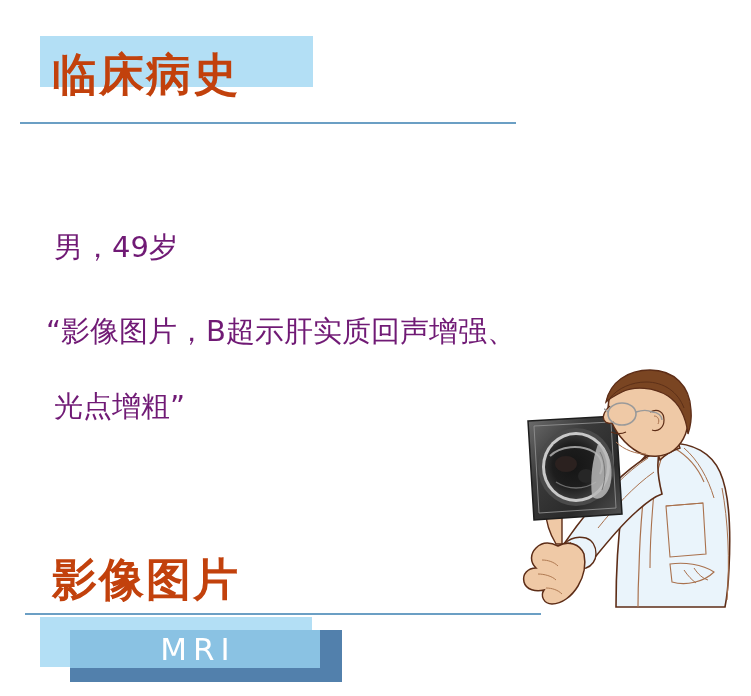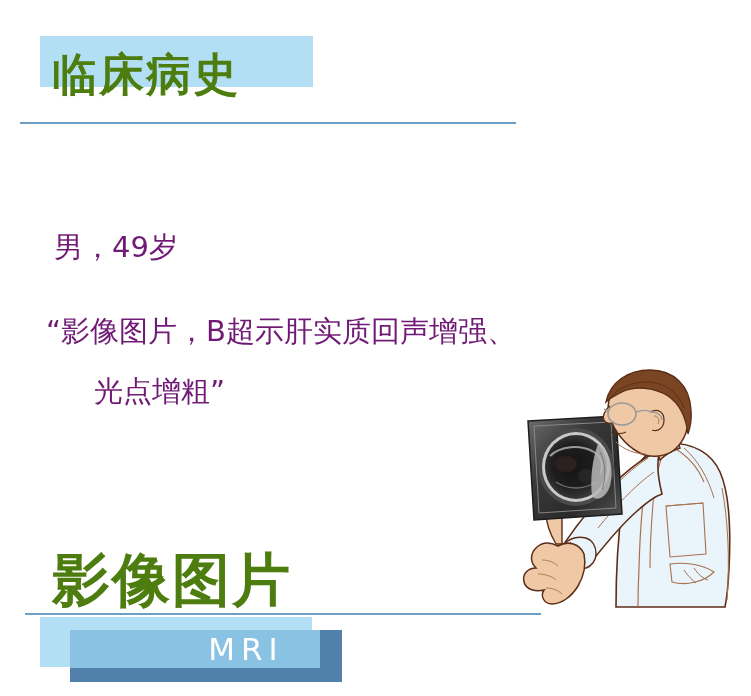--- a/index.html
+++ b/index.html
@@ -13,21 +13,21 @@
     position: relative;
     overflow: hidden;
     font-family: "DejaVu Sans", "Liberation Sans", sans-serif;
   }
   .heading-highlight {
     position: absolute;
     background: #b3dff5;
   }
   .heading-text {
     position: absolute;
-    color: #4d7c0f;
+    color: #c2410c;
     font-weight: bold;
     letter-spacing: 2px;
     white-space: nowrap;
     font-family: "DejaVu Sans", "Liberation Sans", sans-serif;
   }
   .heading-rule {
     position: absolute;
     height: 2px;
     background: #6b9fc4;
   }
@@ -63,29 +63,28 @@
   #patient-line {
     left: 54px;
     top: 227px;
   }
   #history-line-1 {
     left: 46px;
     top: 311px;
   }
   #history-line-2 {
     left: 54px;
-    top: 371px;
-    margin-left: 40px;
+    top: 386px;
   }
 
   
   #imaging-heading-text {
     left: 52px;
     top: 554px;
-    font-size: 58px;
+    font-size: 45px;
     line-height: 52px;
   }
   #imaging-heading-rule {
     left: 25px;
     top: 613px;
     width: 516px;
   }
 
   
   #mri-layer-back {
@@ -119,21 +118,20 @@
     width: 250px;
     height: 38px;
     display: flex;
     align-items: center;
     justify-content: center;
     color: #ffffff;
     font-size: 31px;
     letter-spacing: 6px;
     text-indent: 6px;
     font-family: "DejaVu Sans", "Liberation Sans", sans-serif;
-    padding-left: 48px;
   }
 
   
   #doctor-illustration {
     position: absolute;
     left: 498px;
     top: 368px;
     width: 253px;
     height: 252px;
   }

